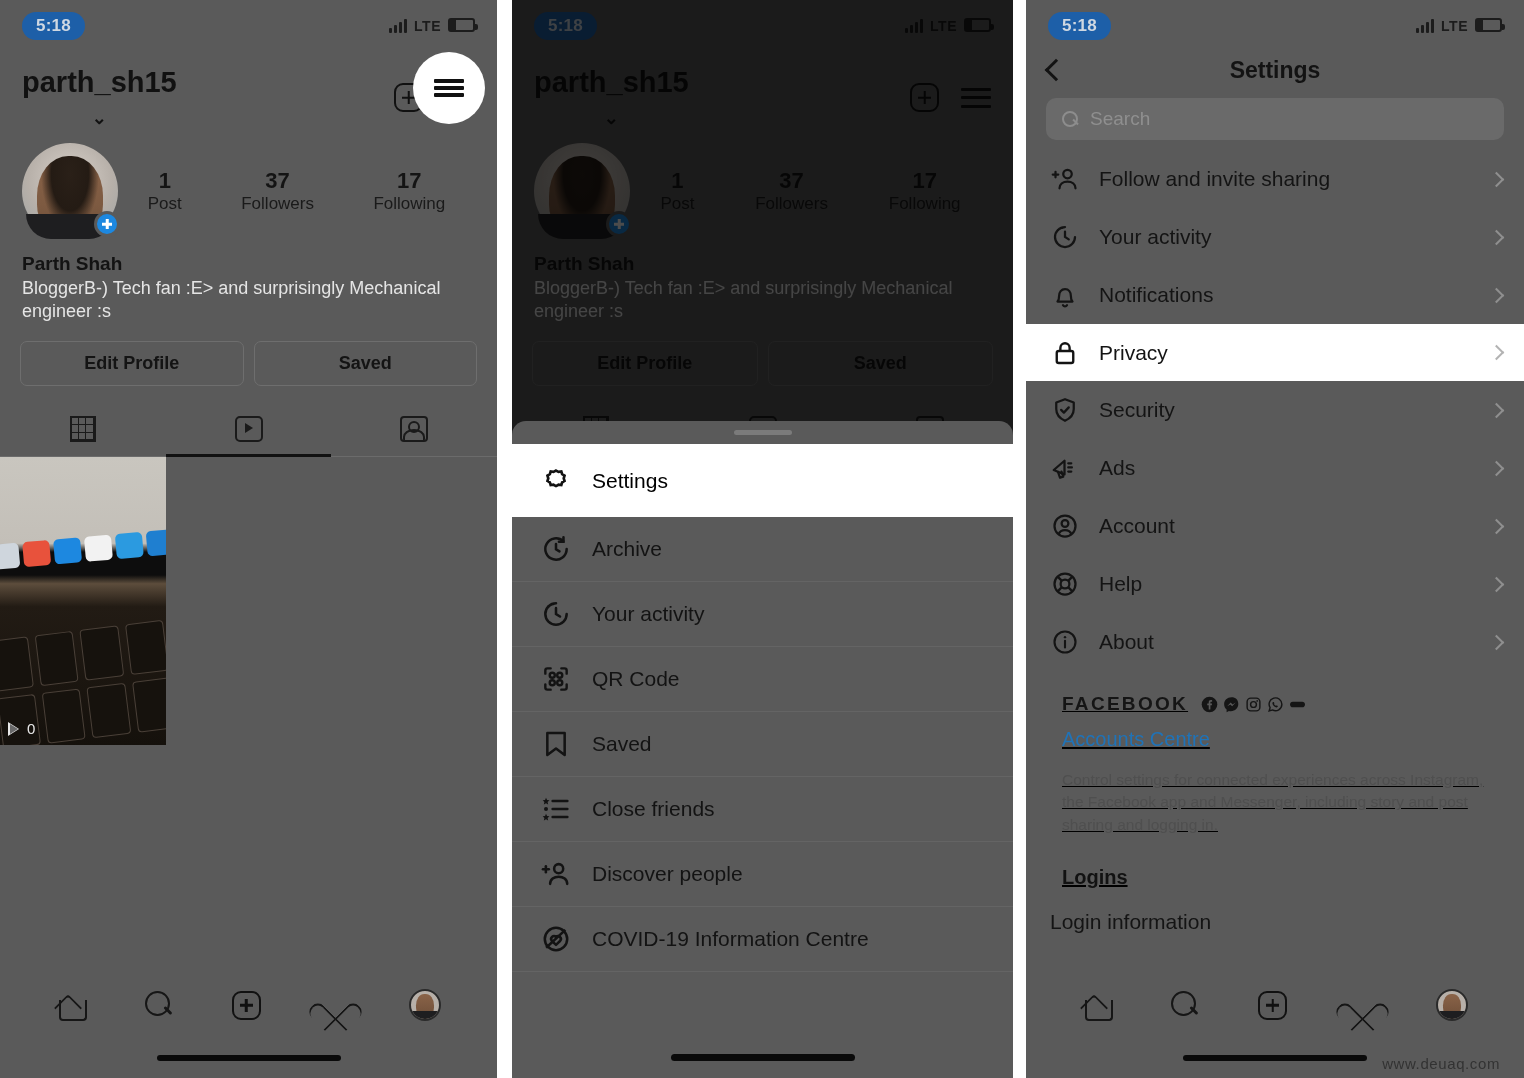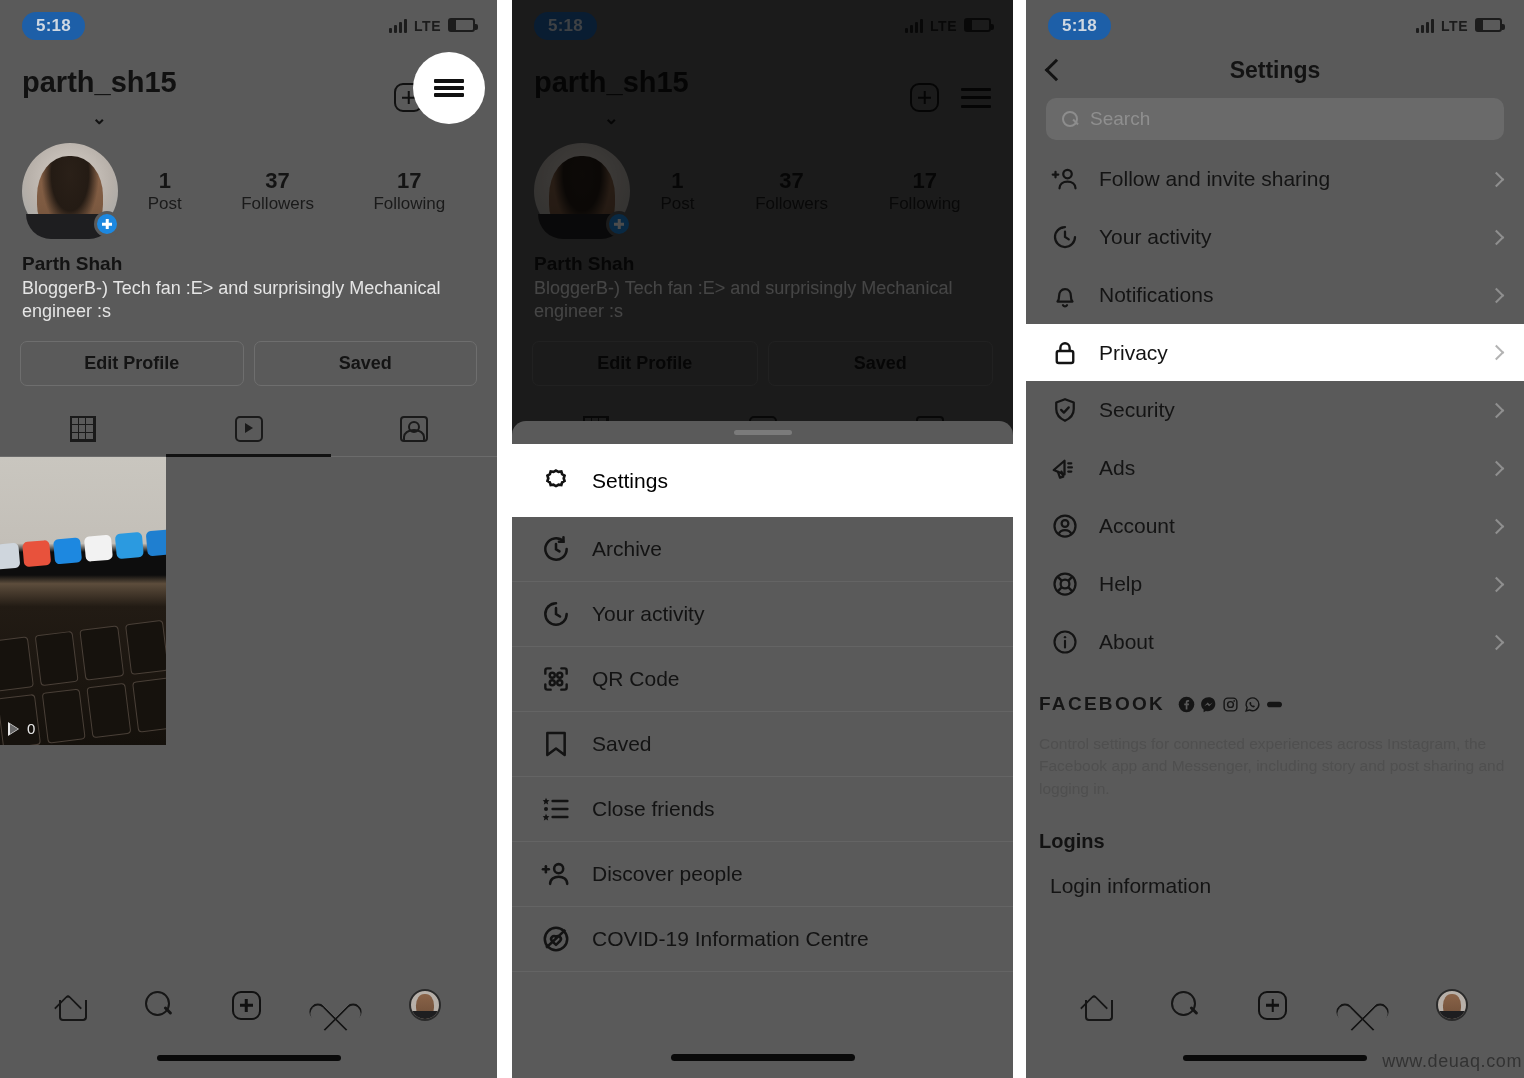--- a/index.html
+++ b/index.html
@@ -174,32 +174,32 @@
   .searchbox .ph { font-size:19px; color:#8f8f8f; }
 
   .setrow { display:flex; align-items:center; gap:19px; padding: 0 22px 0 24px; height: 58px; position:relative; }
   .setrow.hl { background:#fff; height:57px; }
   .setrow .slabel { font-size:21px; color:#141414; flex:1; }
   .setrow .chev { width:11px;height:11px;border-top:2.4px solid #8f8f8f;border-right:2.4px solid #8f8f8f;transform:rotate(45deg); }
   .setrow.hl .chev { border-color:#b3b3b3; }
   .sicn { width:30px;height:30px;flex:none;color:#141414; }
   .sicn svg { display:block;width:30px;height:30px; }
 
-  .fbblock { padding: 22px 13px 0; }
+  .fbblock { padding: 22px 36px 0; text-decoration: underline; }
   .fbtitle { display:flex; align-items:center; gap:13px; font-size:19px; font-weight:700; letter-spacing:2.3px; color:#151515; }
   .fbicons { display:flex; align-items:center; gap:5px; }
   .fbicons svg { display:block; width:17px;height:17px; color:#151515;}
   .fblink { color:#1f73b8; font-size:20px; margin-top: 13px; }
   .fbdesc { font-size:15.5px; color:#4f4f4f; line-height:1.45; margin-top:18px; }
   .loginsh { font-size:20px; font-weight:700; color:#121212; margin-top: 30px; }
   .loginrow { display:flex; align-items:center; padding: 0 24px; height:54px; margin-top:6px; }
   .loginrow .lbl { flex:1; font-size:21px; color:#141414; }
 
   .watermark {
-    position:absolute; right:2px; bottom:6px; font-size:18px; color:#2c2c2c;
+    position:absolute; right:24px; bottom:6px; font-size:15px; color:#2c2c2c;
     font-family:"Liberation Sans", sans-serif; letter-spacing:.6px; opacity:.85;
   }
 </style>
 </head>
 <body>
 
 <div class="stage">
 
   <div class="panel p1">
 
@@ -698,20 +698,21 @@
                 <path d="M8.8 8.4c.5-.1.8 0 1 .5l.6 1.3c.1.3 0 .5-.2.7l-.4.4c.6 1.2 1.4 2 2.6 2.6l.4-.4c.2-.2.4-.3.7-.2l1.3.6c.5.2.6.5.5 1-.2.8-1 1.3-1.9 1.2-2.6-.3-5.5-3.2-5.8-5.8-.1-.9.4-1.7 1.2-1.9z" fill="currentColor" stroke="none"></path>
               </svg>
           </span>
           <span>
             <svg viewBox="0 0 24 24" fill="currentColor">
                 <rect x="1.5" y="8" width="21" height="8" rx="4"></rect>
               </svg>
           </span>
         </span>
       </div>
+      <div class="fblink">Accounts Centre</div>
       <div class="fbdesc">Control settings for connected experiences across Instagram, the Facebook app and Messenger, including story and post sharing and logging in.</div>
       <div class="loginsh">Logins</div>
     </div>
 
     <div class="loginrow">
       <span class="lbl">Login information</span>
       <span class="chev"></span>
     </div>
 
     <div class="bottomnav" style="background:#5a5a5a;">

